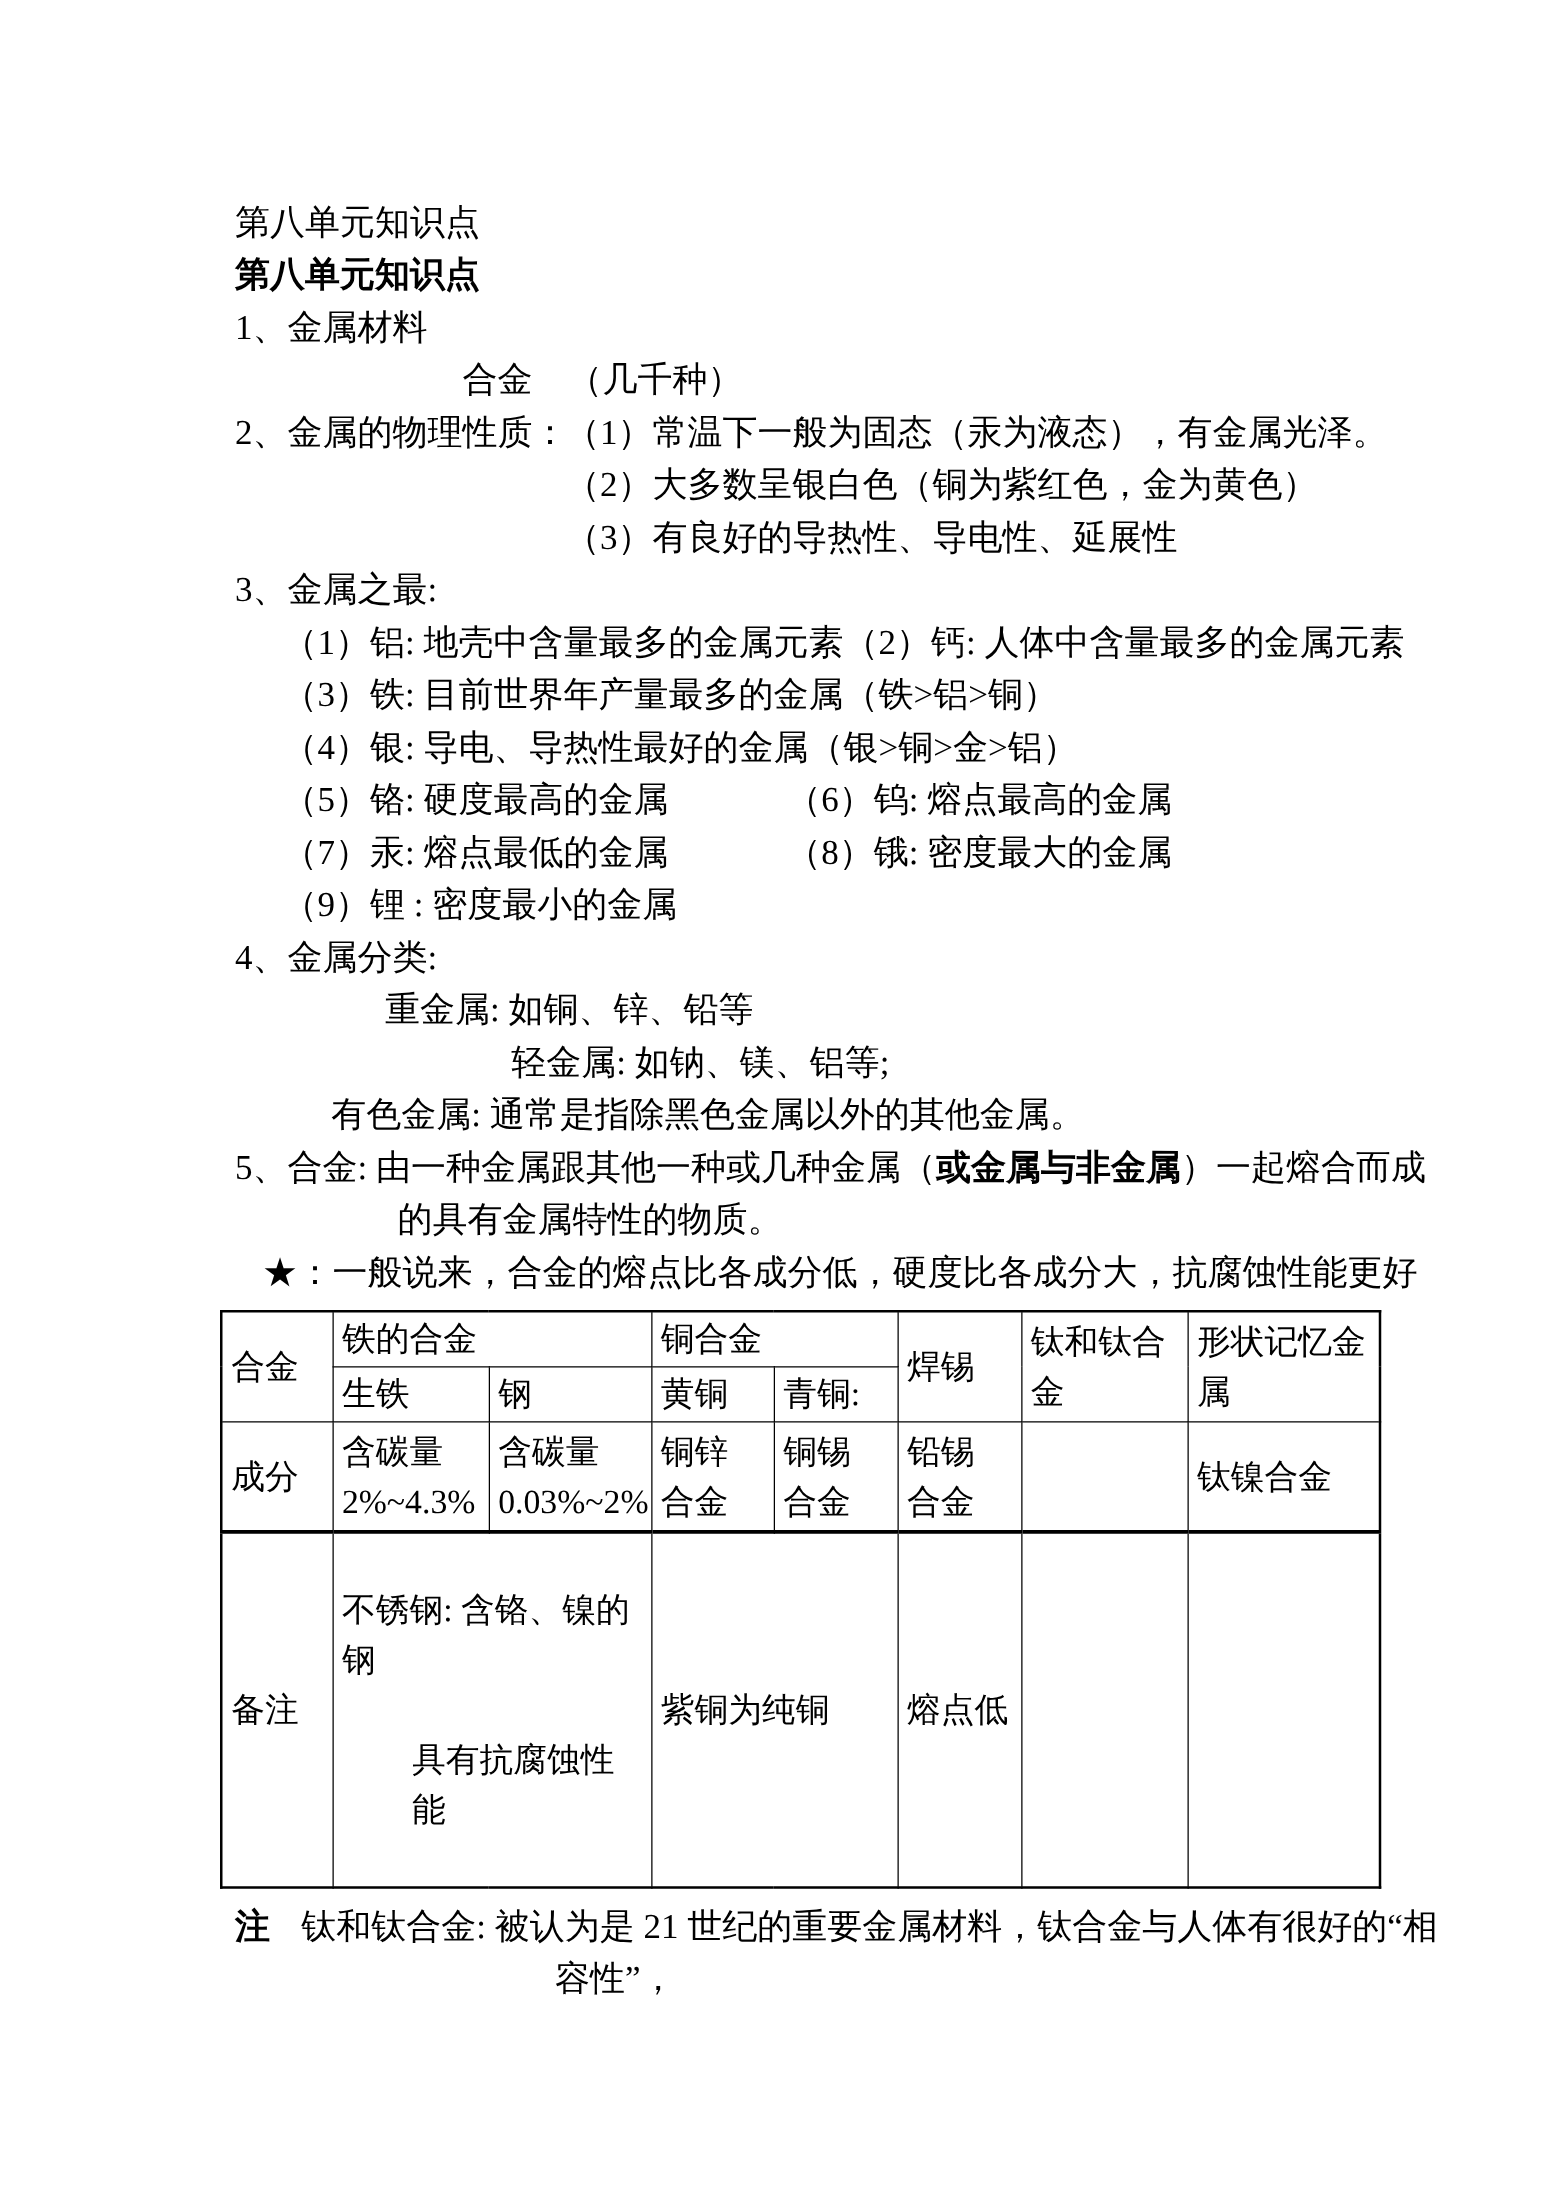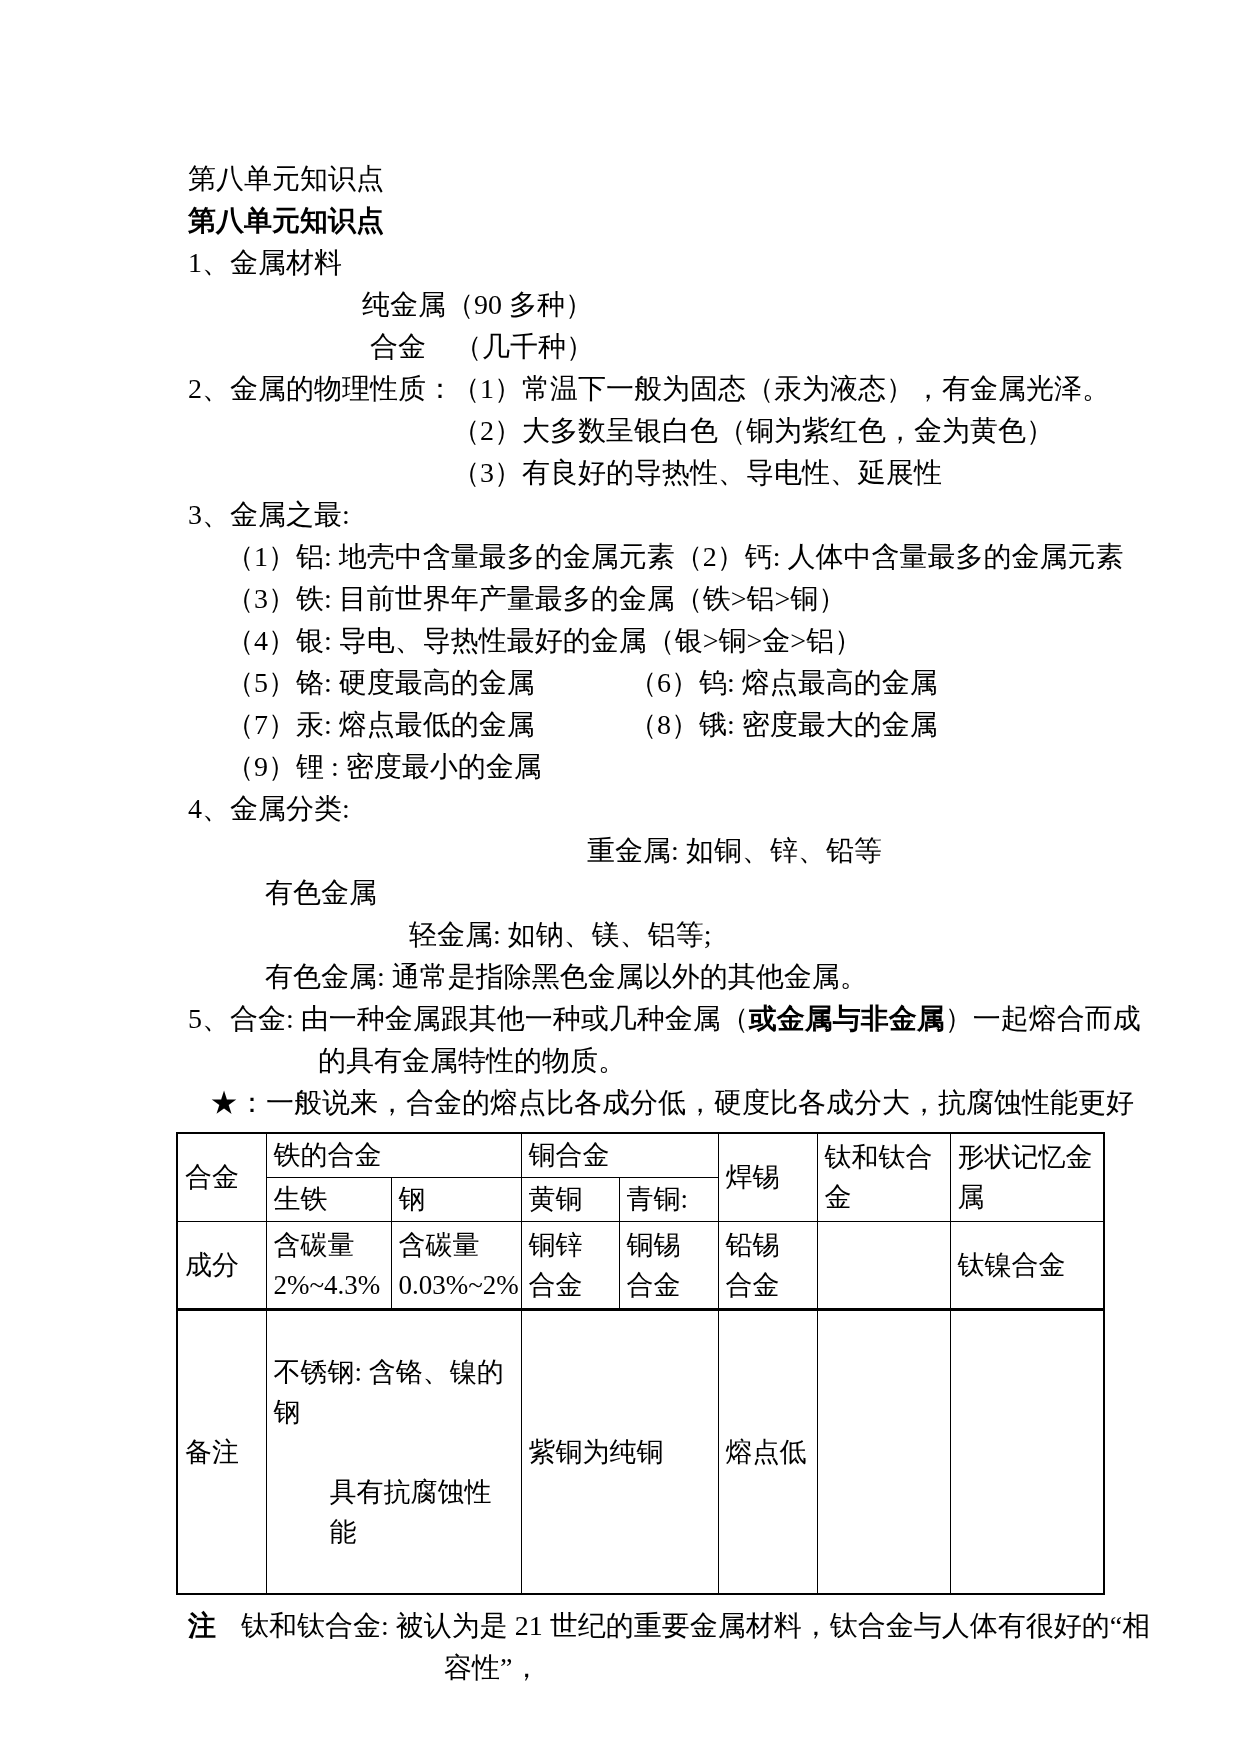--- a/index.html
+++ b/index.html
@@ -22,21 +22,21 @@
   .ln { font-size: 28px; line-height: 42px; white-space: nowrap; }
   .b  { font-weight: bold; }
 
   .ind-pure      { margin-left: 174px; }
   .ind-alloy     { margin-left: 182px; }
   .lbl-phys      { display:inline-block; width:264px; }
   .ind-phys      { margin-left: 264px; }
   .ind-rec       { margin-left: 38px; }
   .rec-col1      { display:inline-block; width:403px; }
   .ind-ferrous   { margin-left: 82px; }
-  .ind-heavy     { margin-left: 93px; text-align: center; }
+  .ind-heavy     { margin-left: 120px; }
   .ind-nonf      { margin-left: 77px; }
   .ind-light     { margin-left: 221px; }
   .ind-cont5     { margin-left: 130px; }
   .ind-star      { margin-left: 22px; }
   .ind-notecont  { margin-left: 256px; }
   .gap14         { margin-left: 25px; }
 
   table.tbl {
     border-collapse: collapse;
     table-layout: fixed;
@@ -64,38 +64,36 @@
 </style>
 </head>
 <body>
 
 <div class="page">
   <div class="content">
 
     <div class="ln">第八单元知识点</div>
     <div class="ln b">第八单元知识点</div>
     <div class="ln">1、金属材料</div>
-    <div class="ln ind-pure">纯金属（90 多种）</div>
     <div class="ln ind-alloy">合金　（几千种）</div>
 
     <div class="ln"><span class="lbl-phys">2、金属的物理性质：</span><span>（1）常温下一般为固态（汞为液态），有金属光泽。</span></div>
     <div class="ln ind-phys">（2）大多数呈银白色（铜为紫红色，金为黄色）</div>
     <div class="ln ind-phys">（3）有良好的导热性、导电性、延展性</div>
 
     <div class="ln">3、金属之最:</div>
     <div class="ln ind-rec">（1）铝: 地壳中含量最多的金属元素（2）钙: 人体中含量最多的金属元素</div>
     <div class="ln ind-rec">（3）铁: 目前世界年产量最多的金属（铁&gt;铝&gt;铜）</div>
     <div class="ln ind-rec">（4）银: 导电、导热性最好的金属（银&gt;铜&gt;金&gt;铝）</div>
     <div class="ln ind-rec"><span class="rec-col1">（5）铬: 硬度最高的金属</span><span>（6）钨: 熔点最高的金属</span></div>
     <div class="ln ind-rec"><span class="rec-col1">（7）汞: 熔点最低的金属</span><span>（8）锇: 密度最大的金属</span></div>
     <div class="ln ind-rec">（9）锂 : 密度最小的金属</div>
 
     <div class="ln">4、金属分类:</div>
     <div class="ln ind-heavy">重金属: 如铜、锌、铅等</div>
-    <div class="ln ind-nonf">有色金属</div>
     <div class="ln ind-light">轻金属: 如钠、镁、铝等;</div>
     <div class="ln ind-nonf">有色金属: 通常是指除黑色金属以外的其他金属。</div>
 
     <div class="ln"><span>5、合金: 由一种金属跟其他一种或几种金属（</span><span class="b">或金属与非金属</span><span>）一起熔合而成</span></div>
     <div class="ln ind-cont5">的具有金属特性的物质。</div>
 
     <div class="ln ind-star">★：一般说来，合金的熔点比各成分低，硬度比各成分大，抗腐蚀性能更好</div>
 
     <table class="tbl">
       <colgroup>

